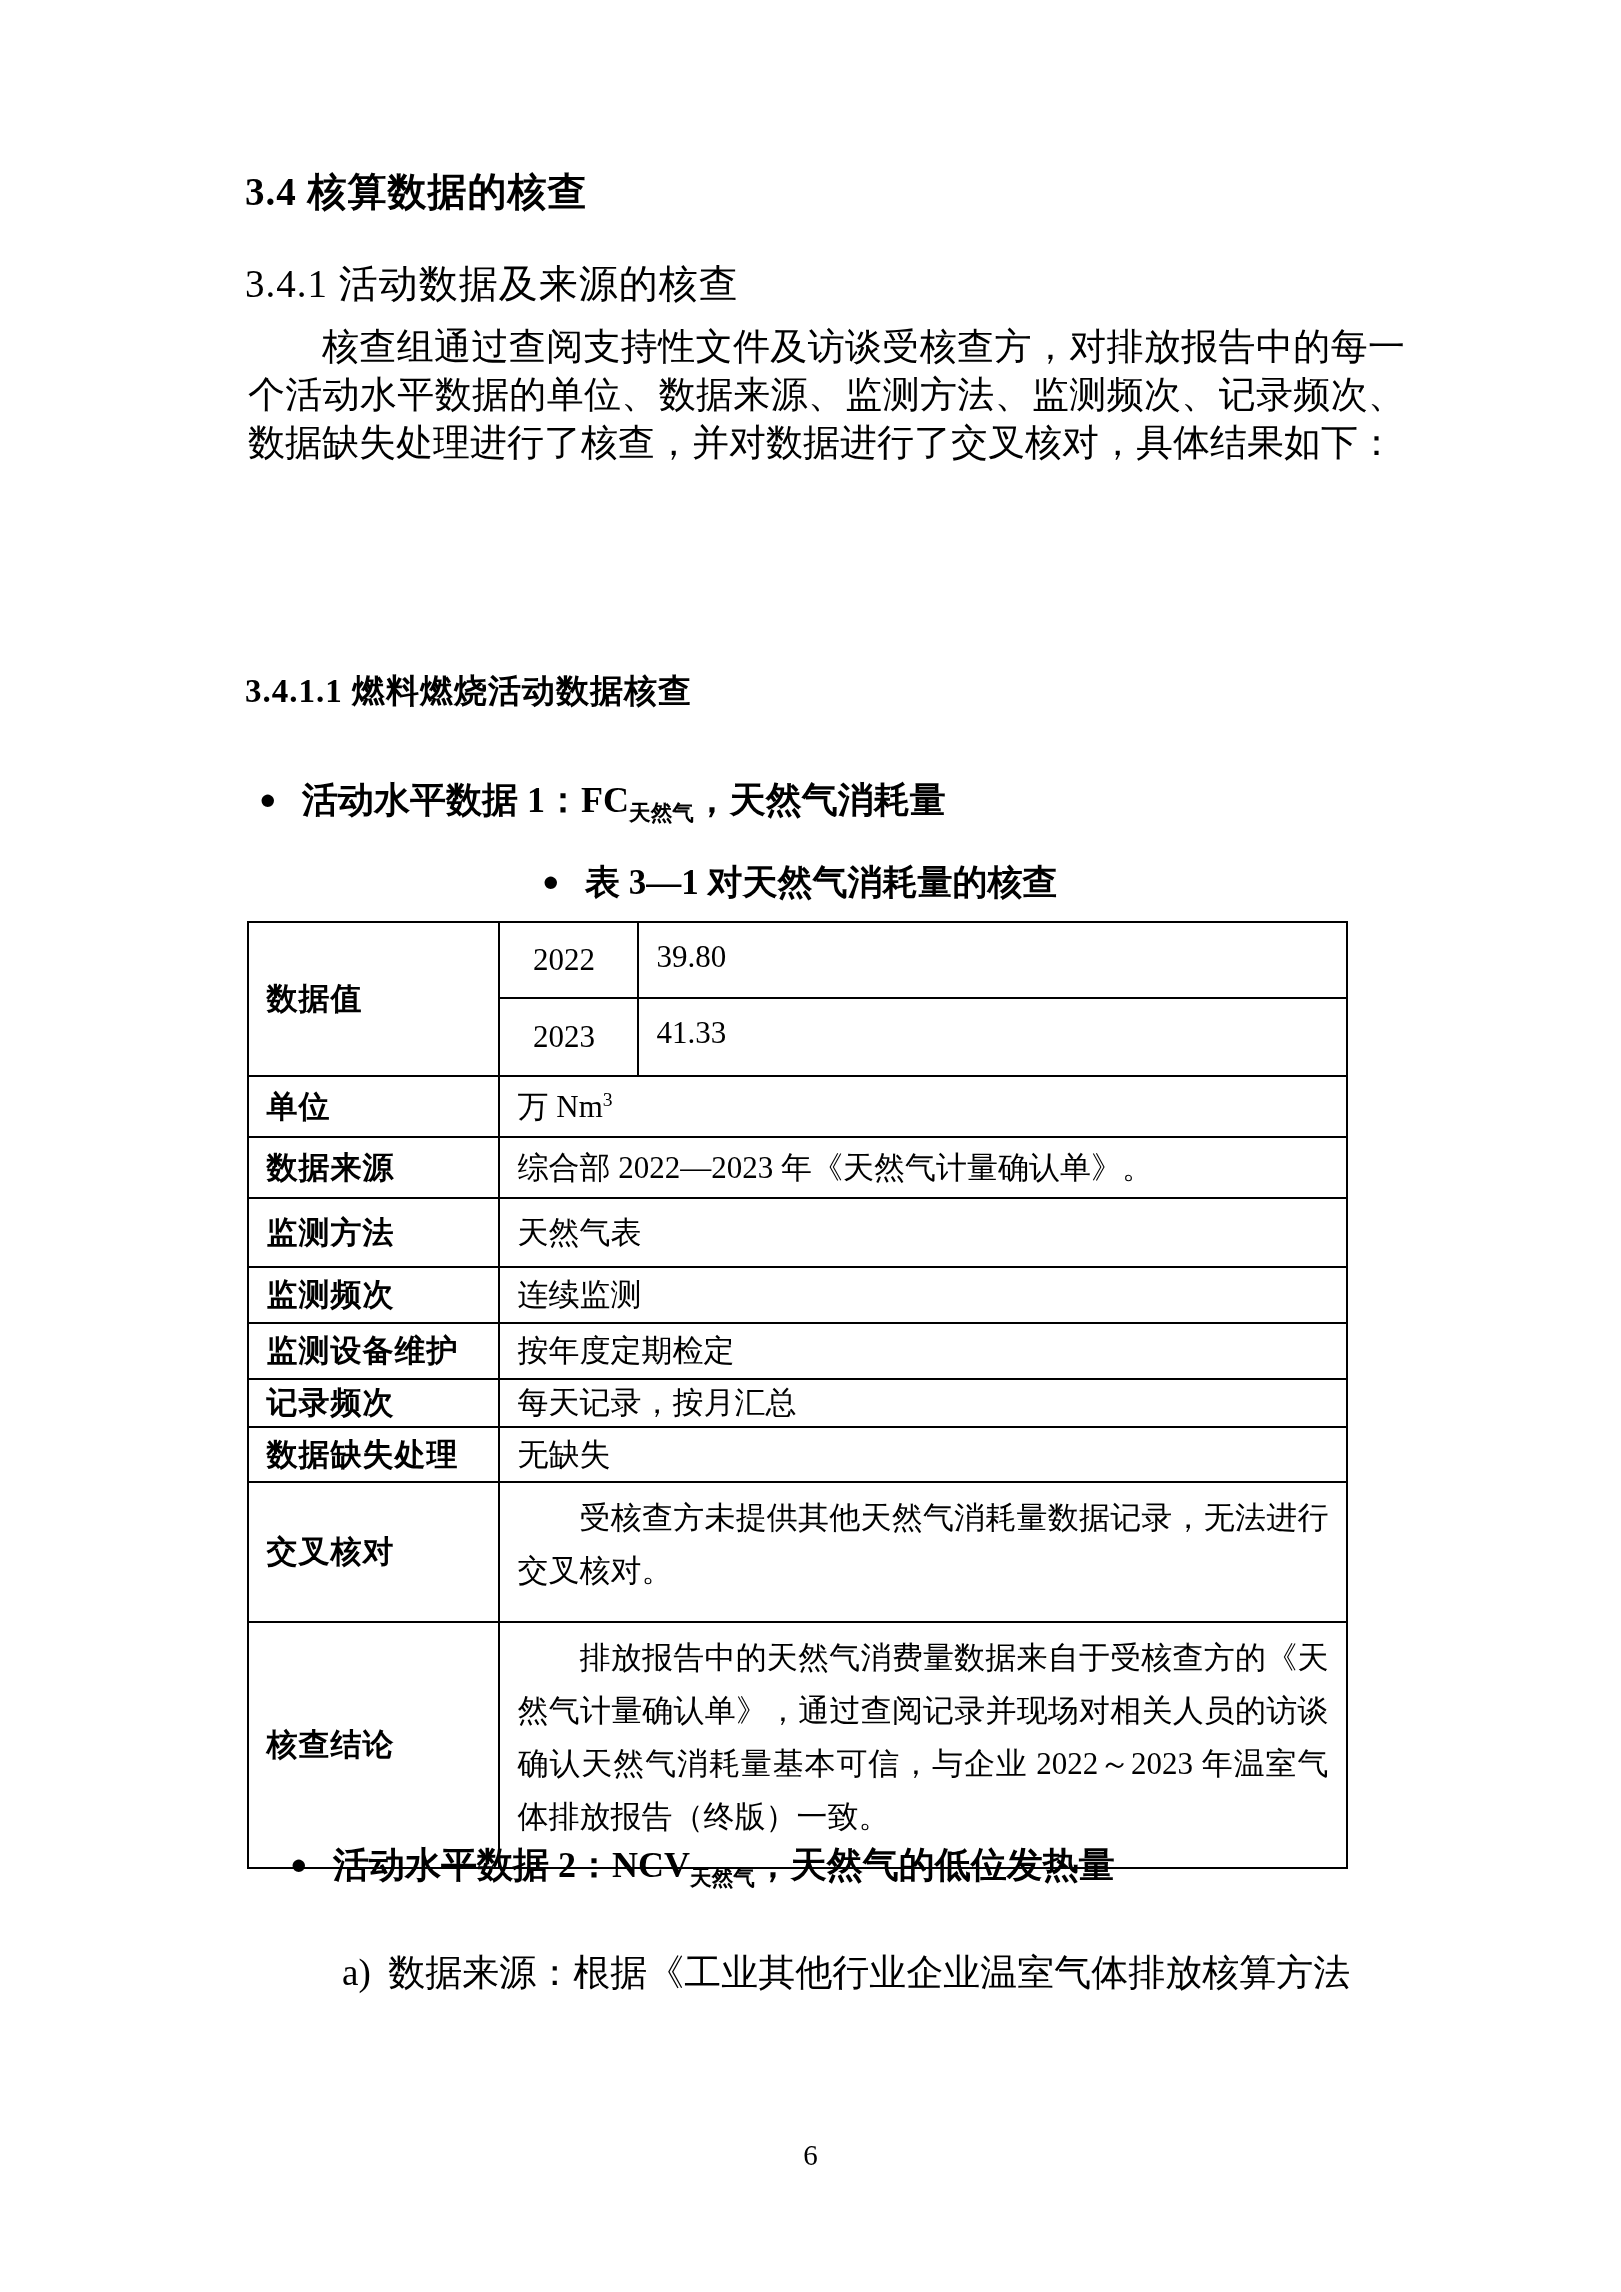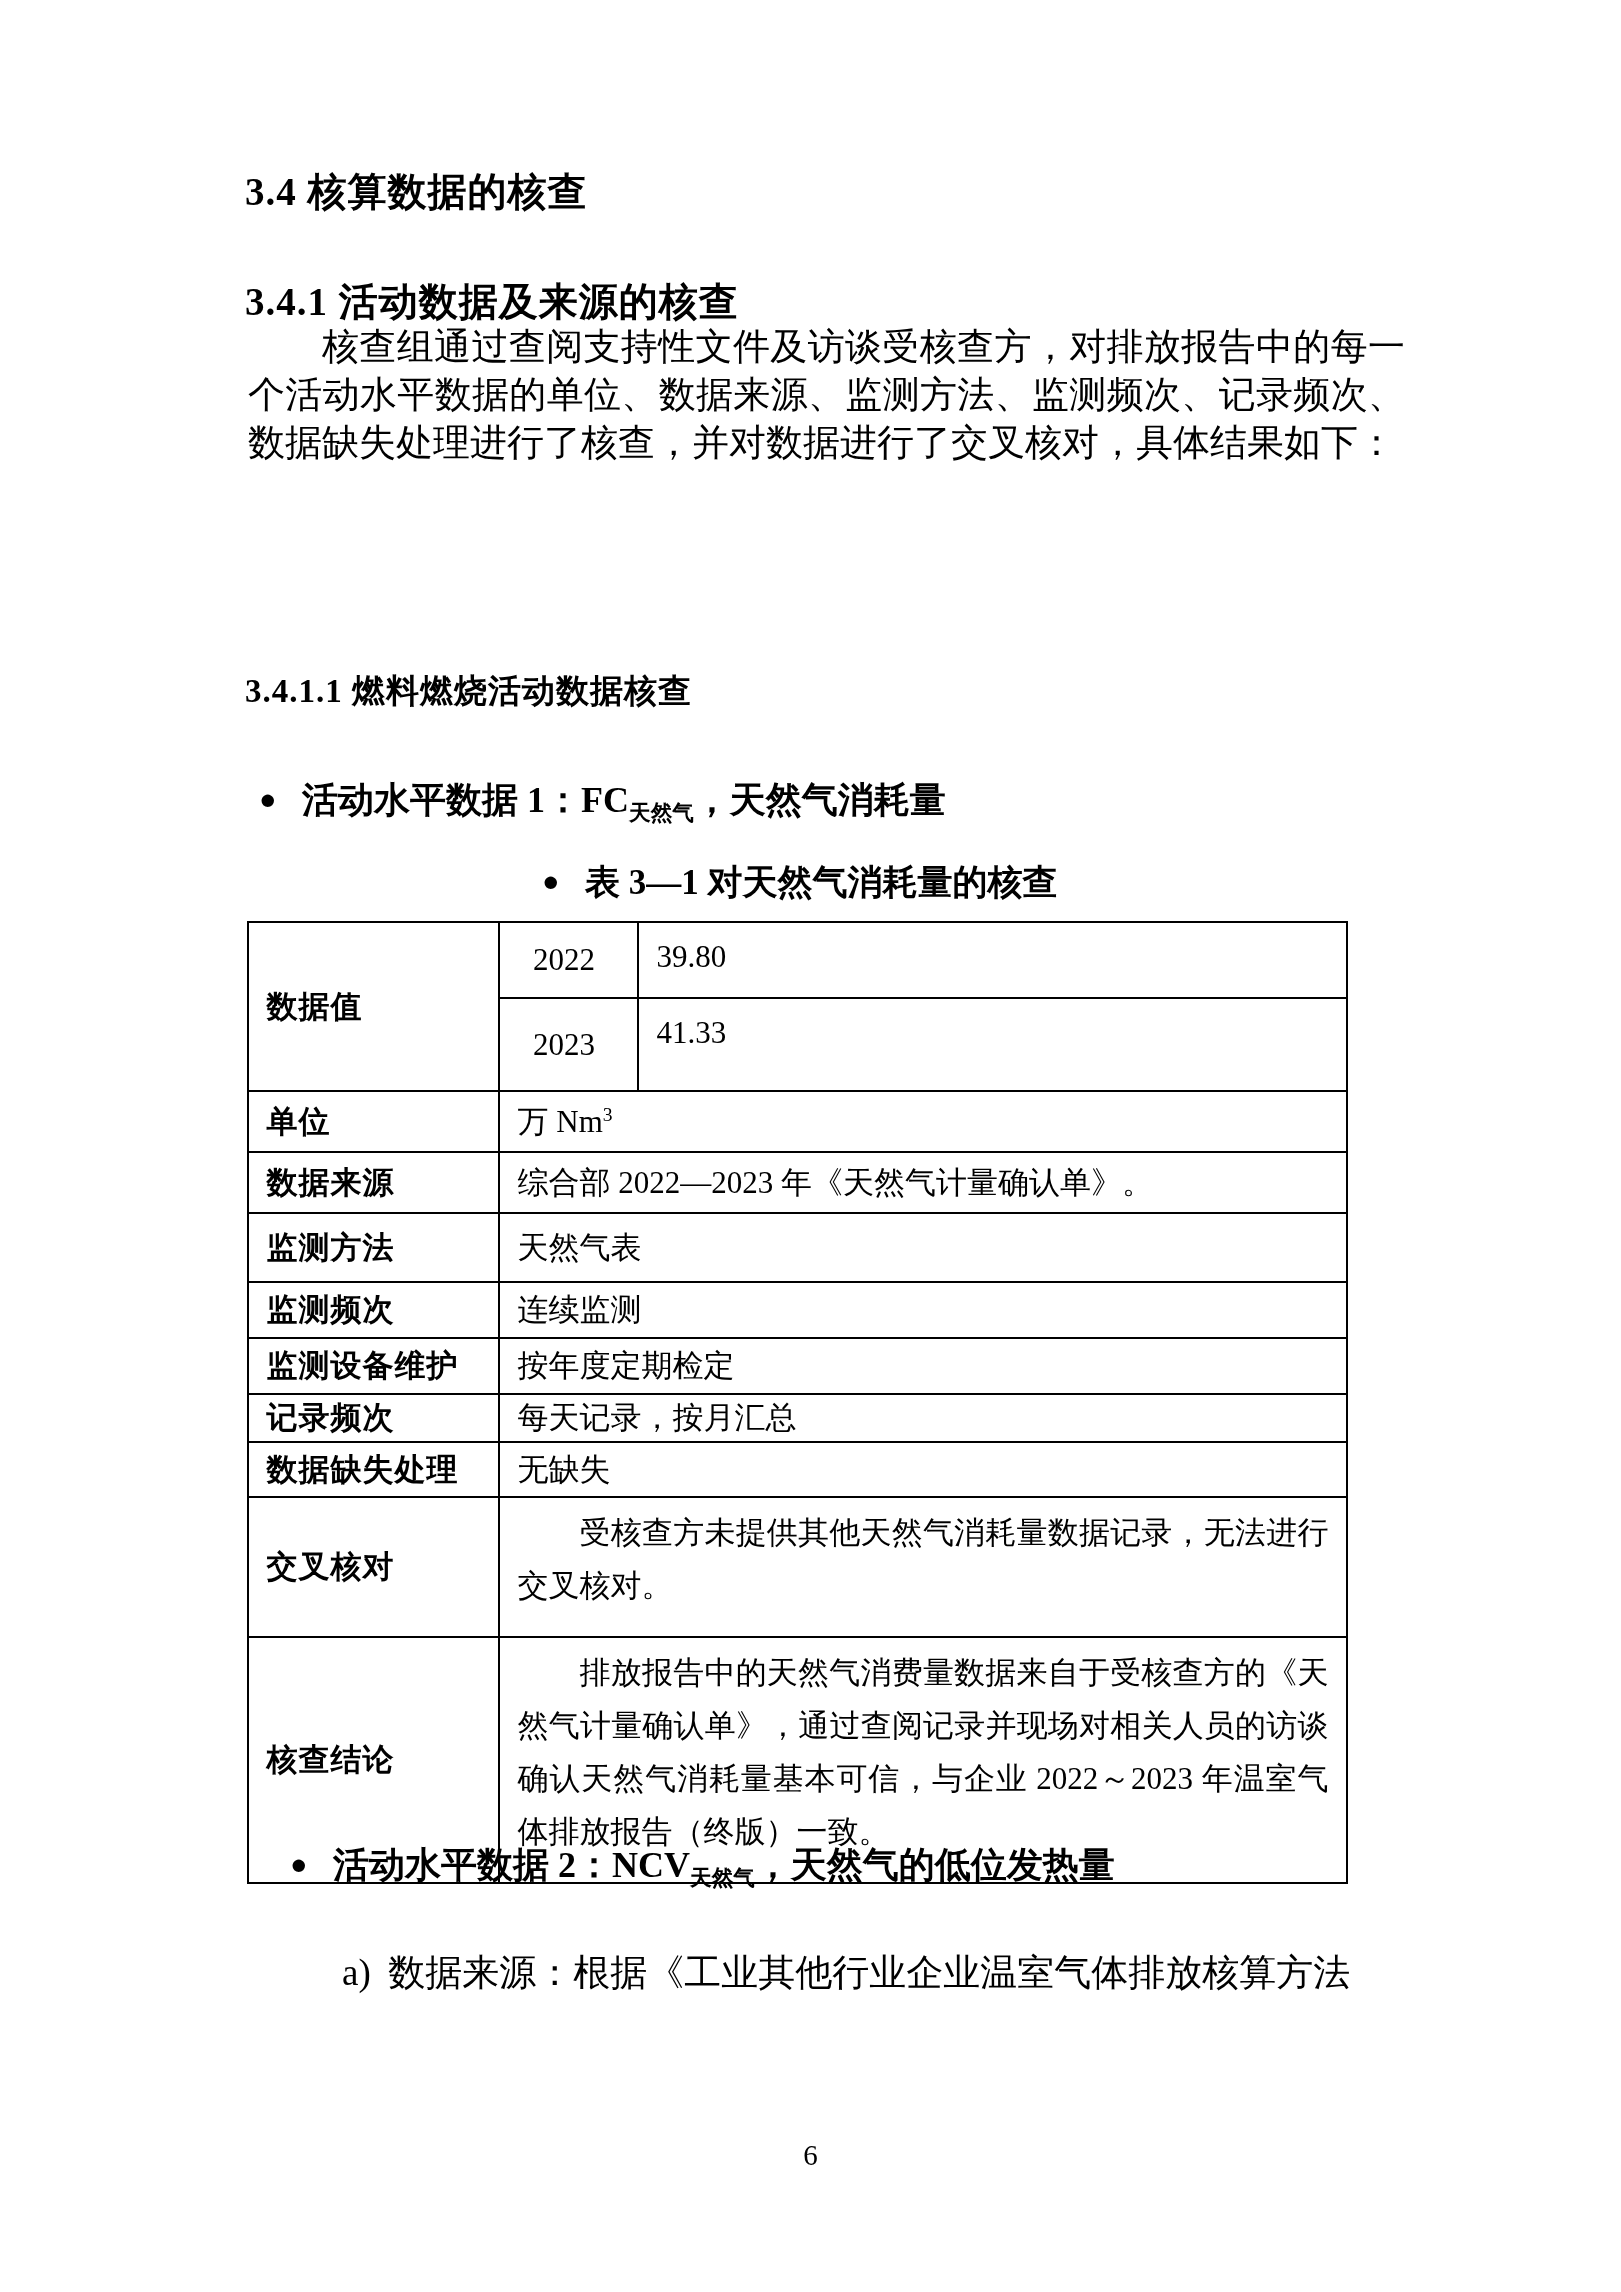--- a/index.html
+++ b/index.html
@@ -8,21 +8,21 @@
     position:relative;
     width:1621px; height:2293px;
     margin:0 auto;
     background:#ffffff;
     color:#000000;
     font-family:"Liberation Serif","DejaVu Serif",serif;
     overflow:hidden;
   }
   .abs { position:absolute; }
   .h1 { left:245px; top:165px; font-size:39px; font-weight:bold; letter-spacing:1px; }
-  .h2 { left:245px; top:275px; font-size:39px; font-weight:bold; letter-spacing:1px; }
+  .h2 { left:245px; top:257px; font-size:39px; font-weight:normal; letter-spacing:1px; }
   .para {
     left:248px; top:323px; width:1157px;
     font-size:37px; line-height:48px;
     text-indent:2em; text-align:justify; text-justify:inter-ideograph;
   }
   .h3 { left:245px; top:669px; font-size:33px; font-weight:bold; letter-spacing:1px; }
 
   .bullet-row { display:flex; align-items:baseline; font-weight:bold; }
   .bullet-marker { font-size:29px; margin-right:25.5px; transform:translateY(-2.9px); }
   .bullet1 { left:259px; top:776px; font-size:36px; }
@@ -85,21 +85,21 @@
         <col style="width:251px">
         <col style="width:139px">
         <col style="width:709px">
       </colgroup>
     <tbody>
         <tr style="height:76px">
       <td class="lbl" rowspan="2">数据值</td>
       <td class="year">2022</td>
       <td class="num">39.80</td>
     </tr>
-    <tr style="height:93px">
+    <tr style="height:78px">
       <td class="year">2023</td>
       <td class="num">41.33</td>
     </tr>
     <tr style="height:61px">
       <td class="lbl">单位</td>
       <td colspan="2"><span>万 Nm</span><sup class="unit-sup">3</sup></td>
     </tr>
     <tr style="height:61px">
       <td class="lbl">数据来源</td>
       <td colspan="2">综合部 2022—2023 年《天然气计量确认单》。</td>

